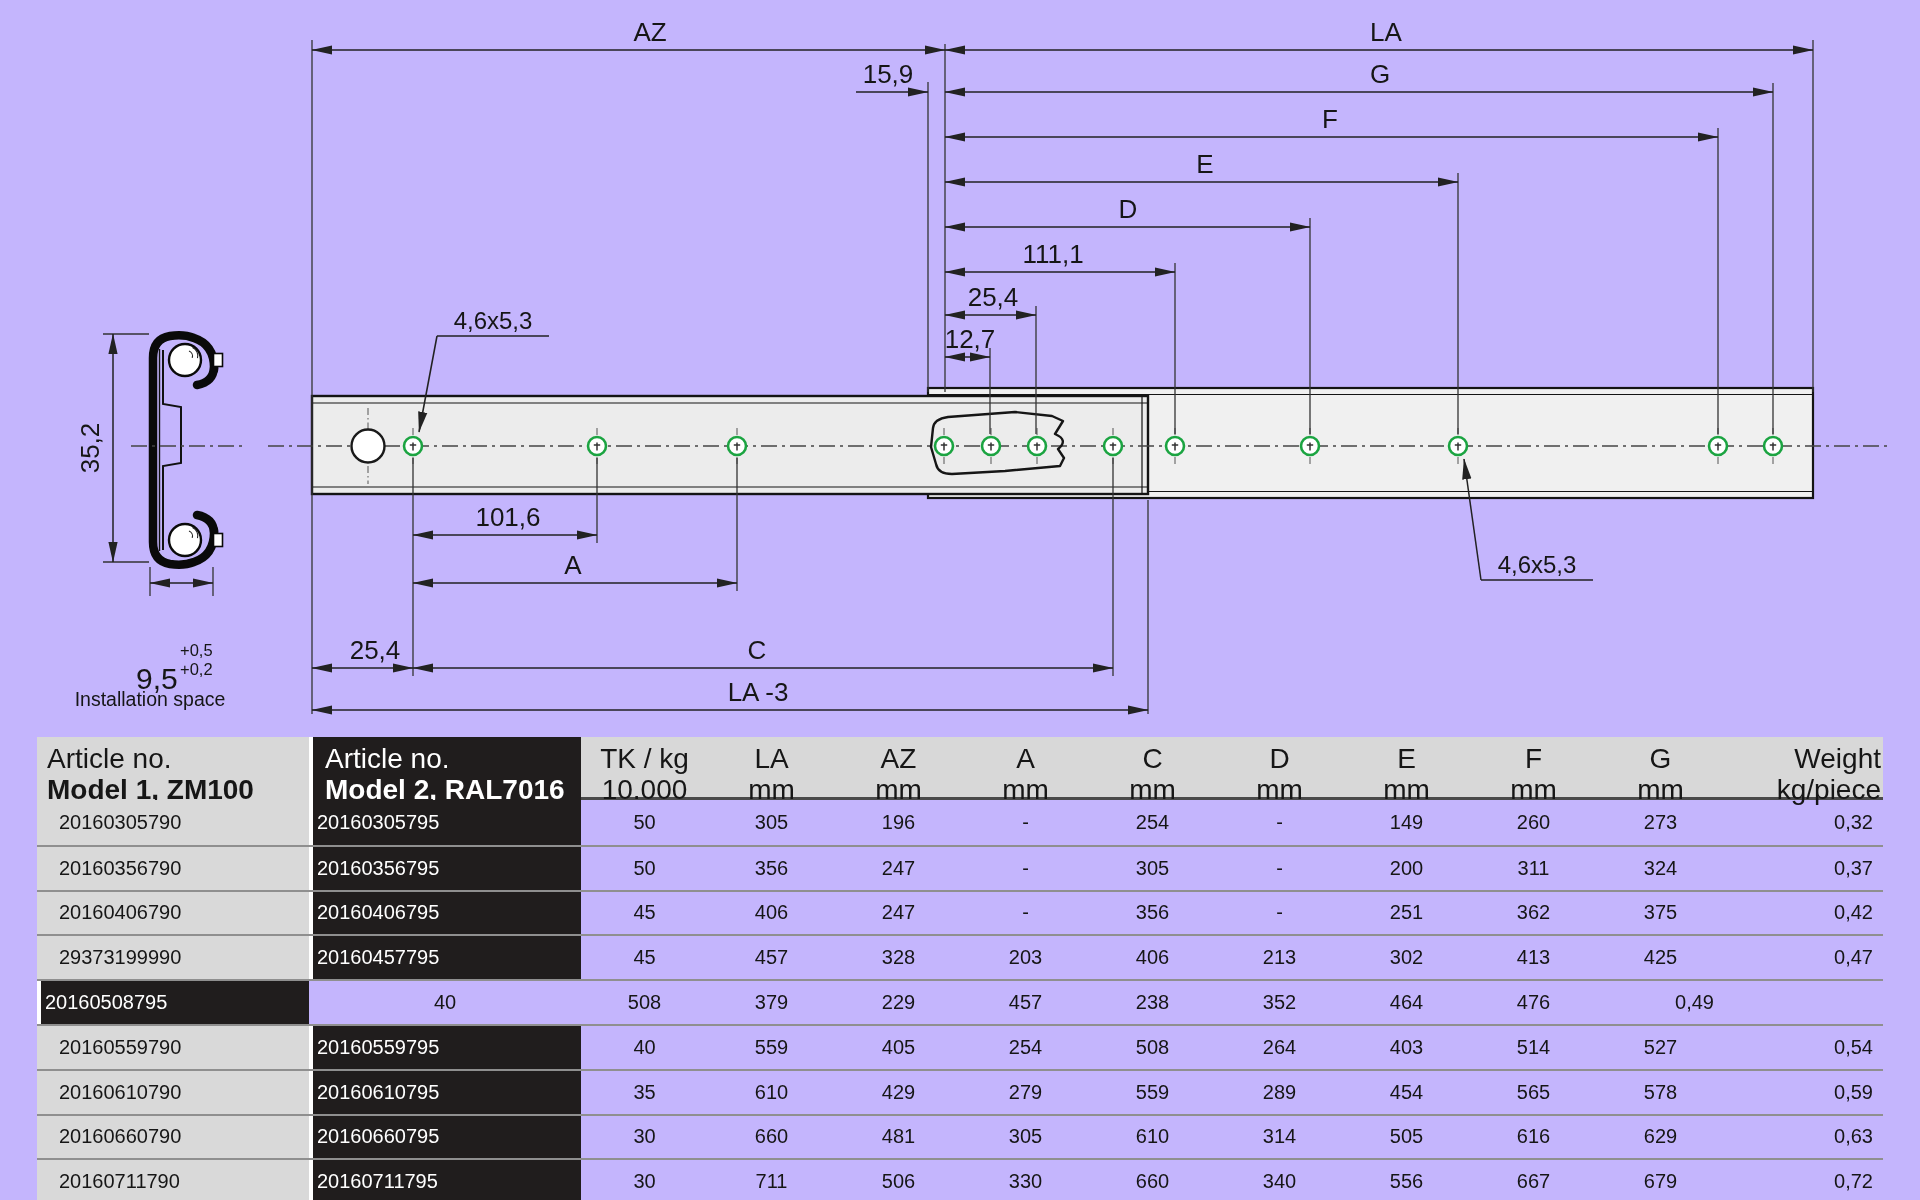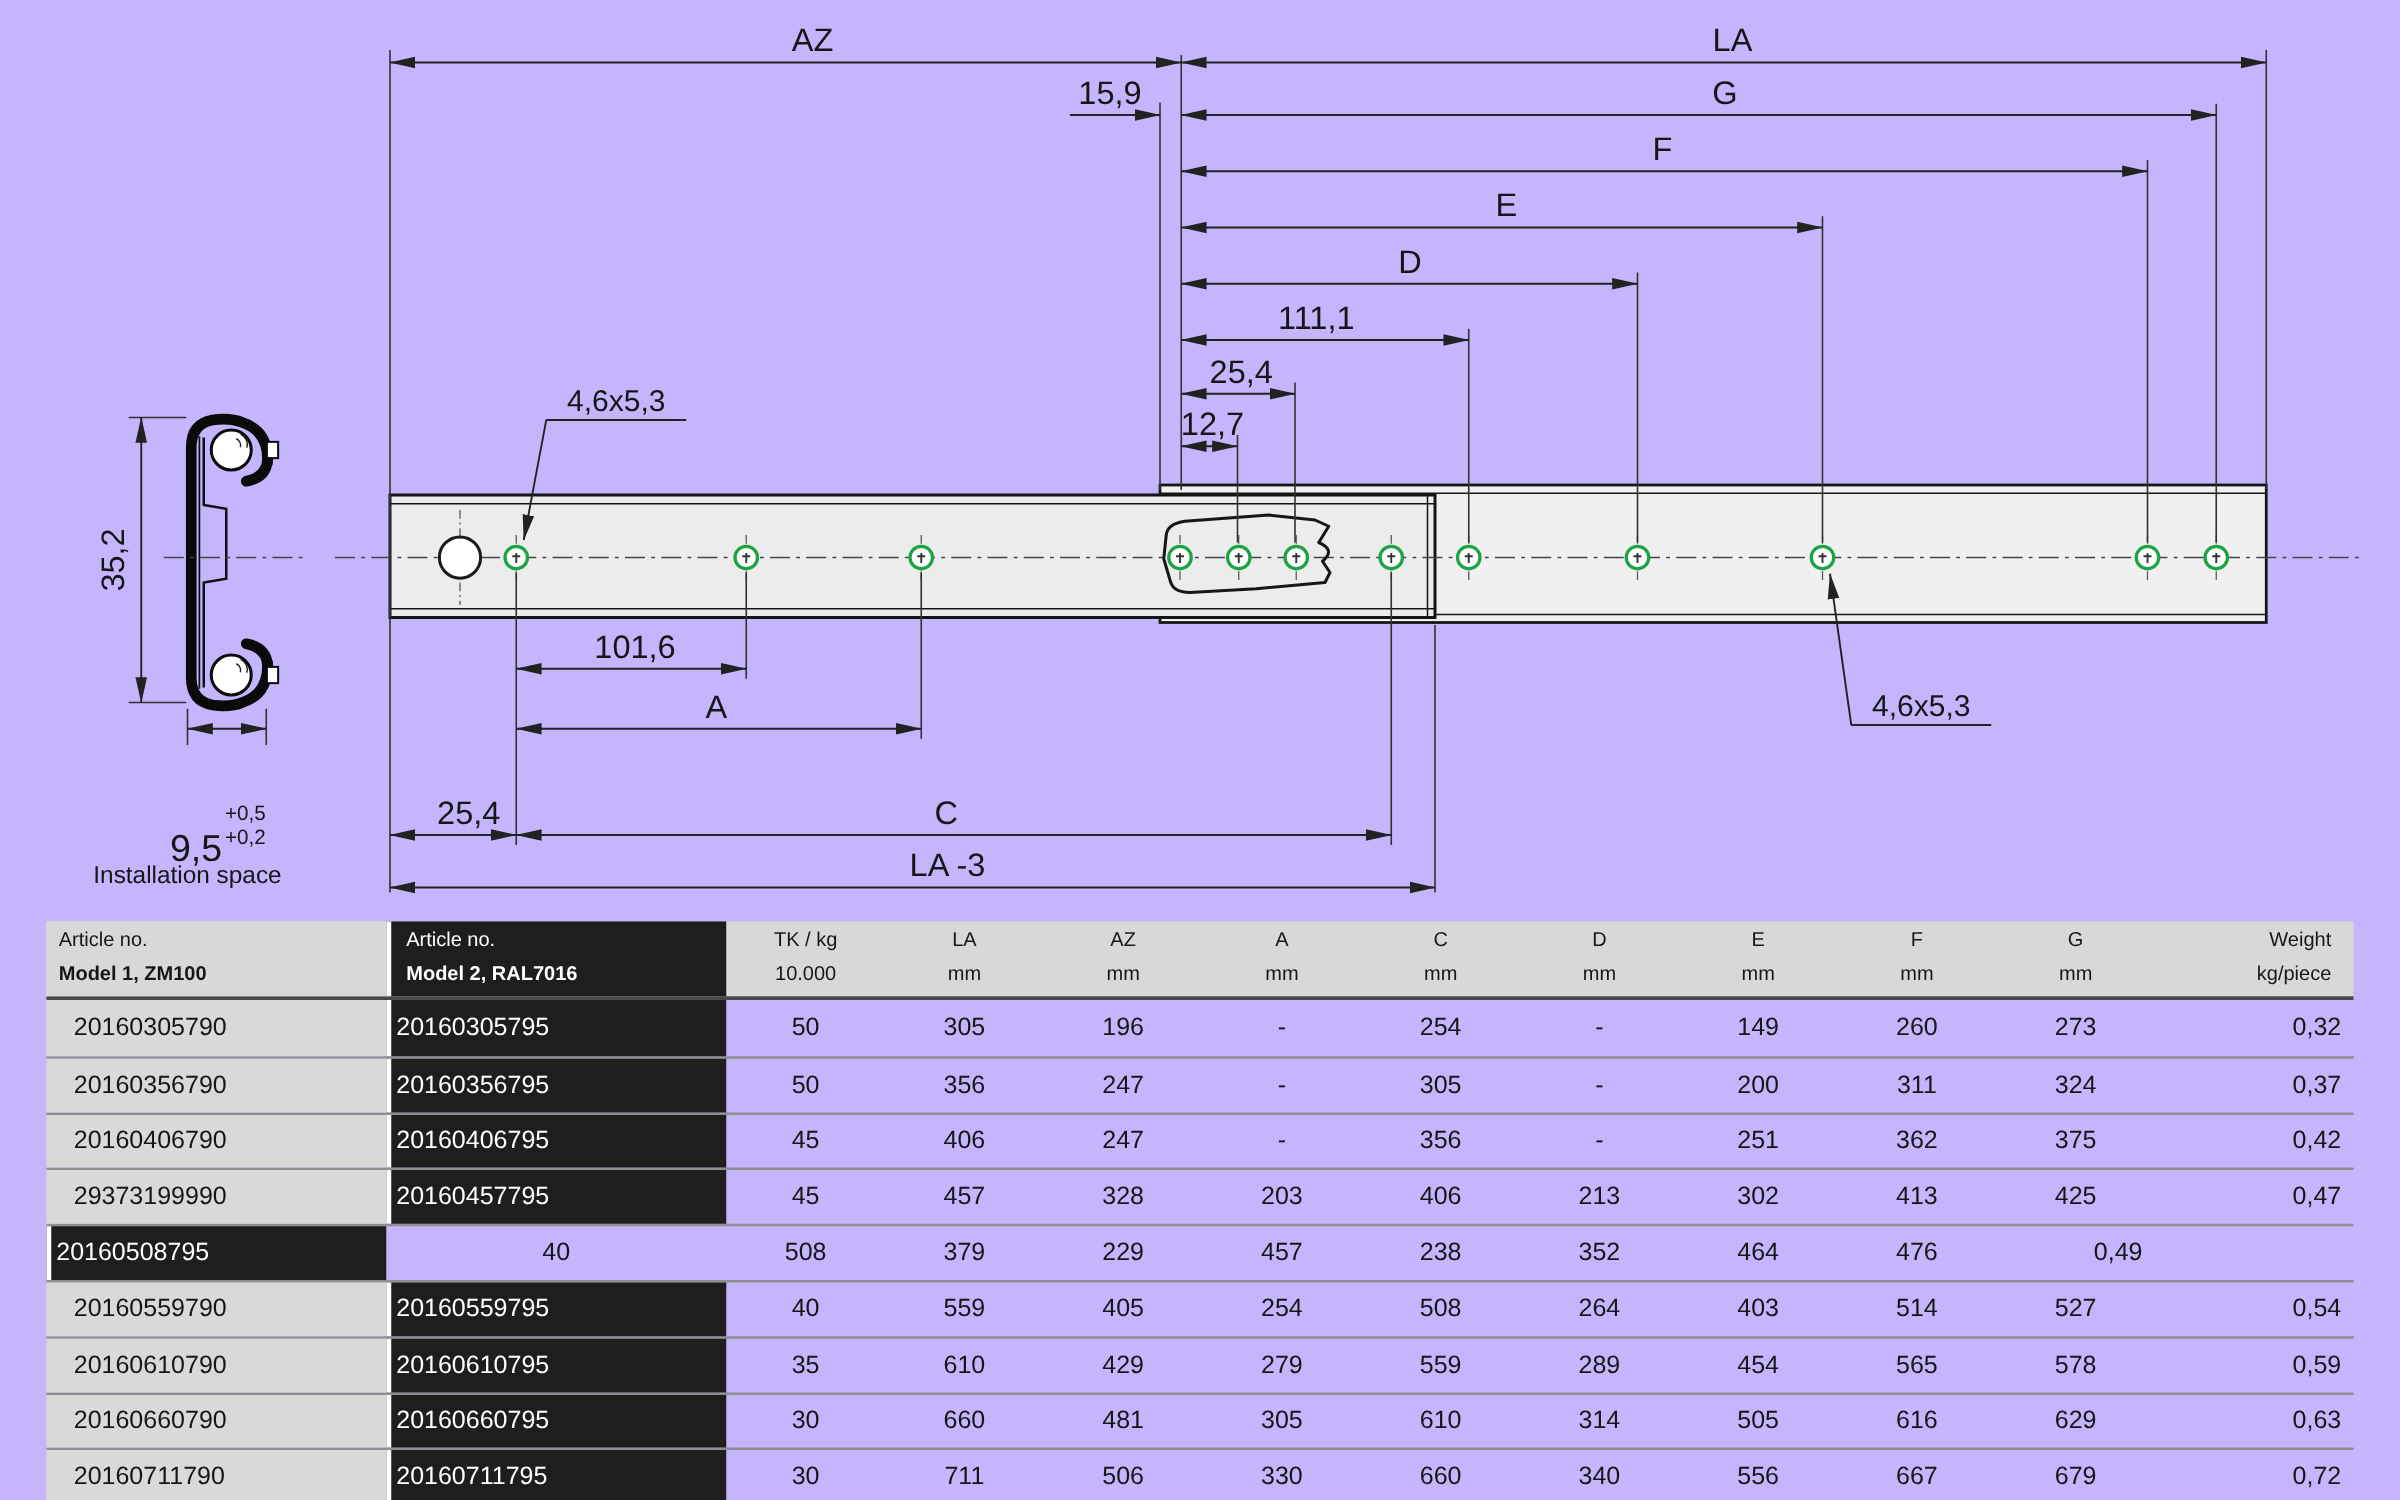--- a/index.html
+++ b/index.html
@@ -10,25 +10,25 @@
   .dimtxt{font-size:26px;}
   .calltxt{font-size:24px;}
   .captxt{font-size:19.5px;}
   .tol{font-size:16.5px;}
   .big{font-size:30px;}
 
   
   #spec-table{position:absolute;left:37px;top:737px;width:1846px;height:463px;overflow:hidden;}
   .t-head{display:grid;grid-template-columns:272px 272px repeat(9,127px) 159px;height:63px;
           background:#d8d8d8;border-bottom:3px solid #4a4a4a;box-sizing:border-box;}
-  .hc{display:flex;flex-direction:column;justify-content:space-between;padding:7px 0 8px 0;font-size:16px;line-height:1.1;box-sizing:border-box;}
+  .hc{display:flex;flex-direction:column;justify-content:space-between;padding:7px 0 8px 0;font-size:28px;line-height:1.1;box-sizing:border-box;}
   .hc.c1{padding-left:10px;background:#d8d8d8;}
   .hc.c2{padding-left:12px;background:#201d1d;color:#fff;border-left:4px solid #fff;}
   .hc.cn{align-items:center;text-align:center;}
-  .hc.cw{align-items:flex-end;text-align:right;padding-right:18px;}
+  .hc.cw{align-items:flex-end;text-align:right;padding-right:2px;}
   .l2b{font-weight:bold;}
   .t-rows{display:block;}
   .t-row{display:grid;grid-template-columns:272px 272px repeat(9,127px) 159px;height:44.8px;box-sizing:border-box;}
   .t-row + .t-row{border-top:2px solid #8f8f8f;}
   .dc{display:flex;align-items:center;font-size:20px;box-sizing:border-box;}
   .dc.c1{background:#d9d9d9;padding-left:22px;}
   .dc.c2{background:#201d1d;color:#fff;padding-left:4px;border-left:4px solid #fff;}
   .dc.cn{justify-content:center;}
   .dc.cw{justify-content:flex-end;padding-right:10px;}
 </style>

